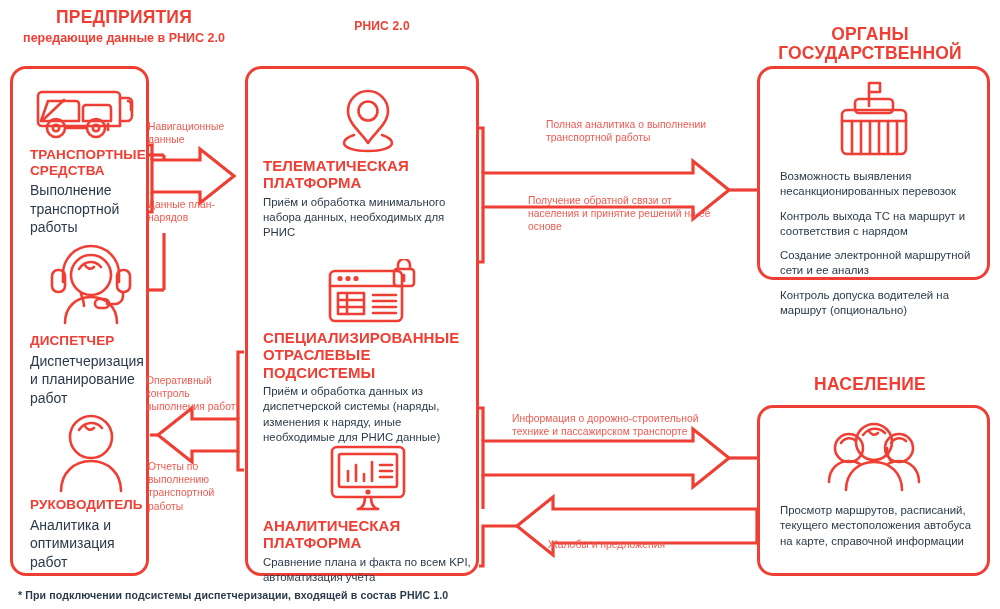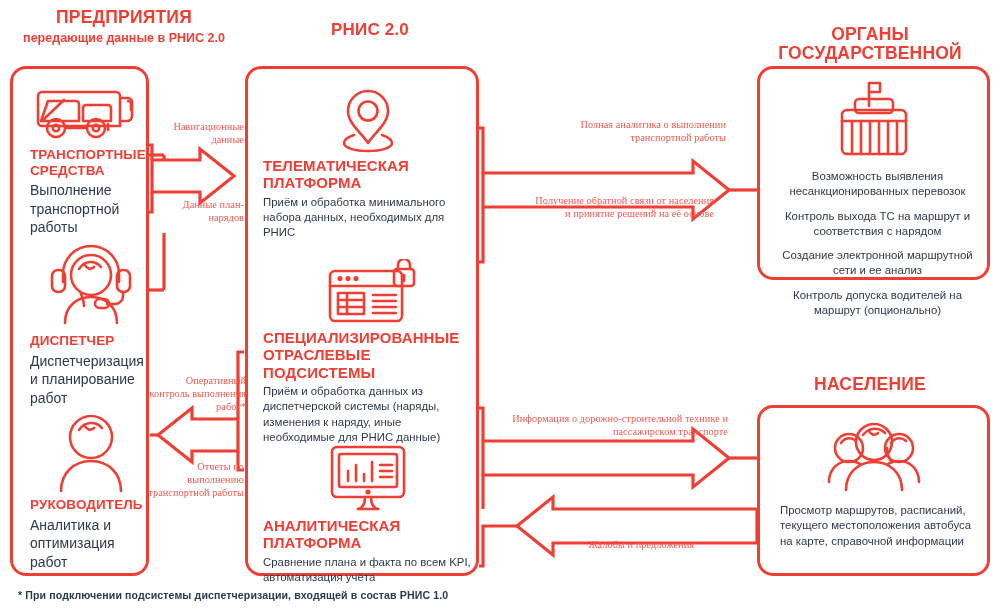--- a/index.html
+++ b/index.html
@@ -17,35 +17,35 @@
   .col-title{
     position:absolute;
     color:#ef3e33;
     font-weight:bold;
     text-align:center;
     line-height:1.12;
     letter-spacing:.2px;
   }
   #title-enterprises{left:0px;top:8px;width:248px;font-size:17.5px;}
   #title-enterprises .sub{display:block;font-size:12.5px;margin-top:3px;letter-spacing:0;}
-  #title-rnis{left:255px;top:20px;width:230px;font-size:17px;}
+  #title-rnis{left:267px;top:20px;width:230px;font-size:12px;}
   #title-gov{left:745px;top:5px;width:250px;font-size:17.5px;}
   #title-population{left:745px;top:375px;width:250px;font-size:17.5px;}
 
   
   .box{
     position:absolute;
     border:3px solid #ef3e33;
     border-radius:16px;
     box-sizing:border-box;
     background:#fff;
   }
   #box-enterprises{left:10px;top:66px;width:139px;height:510px;}
   #box-rnis{left:245px;top:66px;width:234px;height:510px;}
-  #box-gov{left:757px;top:66px;width:233px;height:214px;text-align:center;}
+  #box-gov{left:757px;top:66px;width:233px;height:214px;}
   #box-population{left:757px;top:405px;width:233px;height:171px;}
 
   
   .card{position:absolute;}
   .card-title{
     color:#ef3e33;font-weight:bold;font-size:13.5px;
     line-height:1.15;letter-spacing:.1px;margin:0 0 3px 0;
   }
   .card-desc{
     font-size:14px;line-height:1.33;color:#2b3a4a;margin:0;
@@ -72,23 +72,22 @@
   #gov-list{top:100px;}
   #pop-list{top:95px;}
   #pop-list p{margin-bottom:15px;}
 
   
   .arrow-label{
     position:absolute;
     color:#ef5a51;
     font-size:10.3px;
     line-height:1.28;
-    text-align:right;
+    text-align:left;
     letter-spacing:.05px;
-    font-family:Liberation Serif, serif;
   }
   #lbl-nav{left:148px;top:120px;width:96px;}
   #lbl-plan{left:148px;top:198px;width:96px;}
   #lbl-oper{left:146px;top:374px;width:100px;}
   #lbl-reports{left:148px;top:460px;width:96px;}
   #lbl-analytics-full{left:546px;top:118px;width:180px;}
   #lbl-feedback{left:528px;top:194px;width:186px;}
   #lbl-roadinfo{left:512px;top:412px;width:216px;}
   #lbl-complaints{left:548px;top:538px;width:146px;}
 

